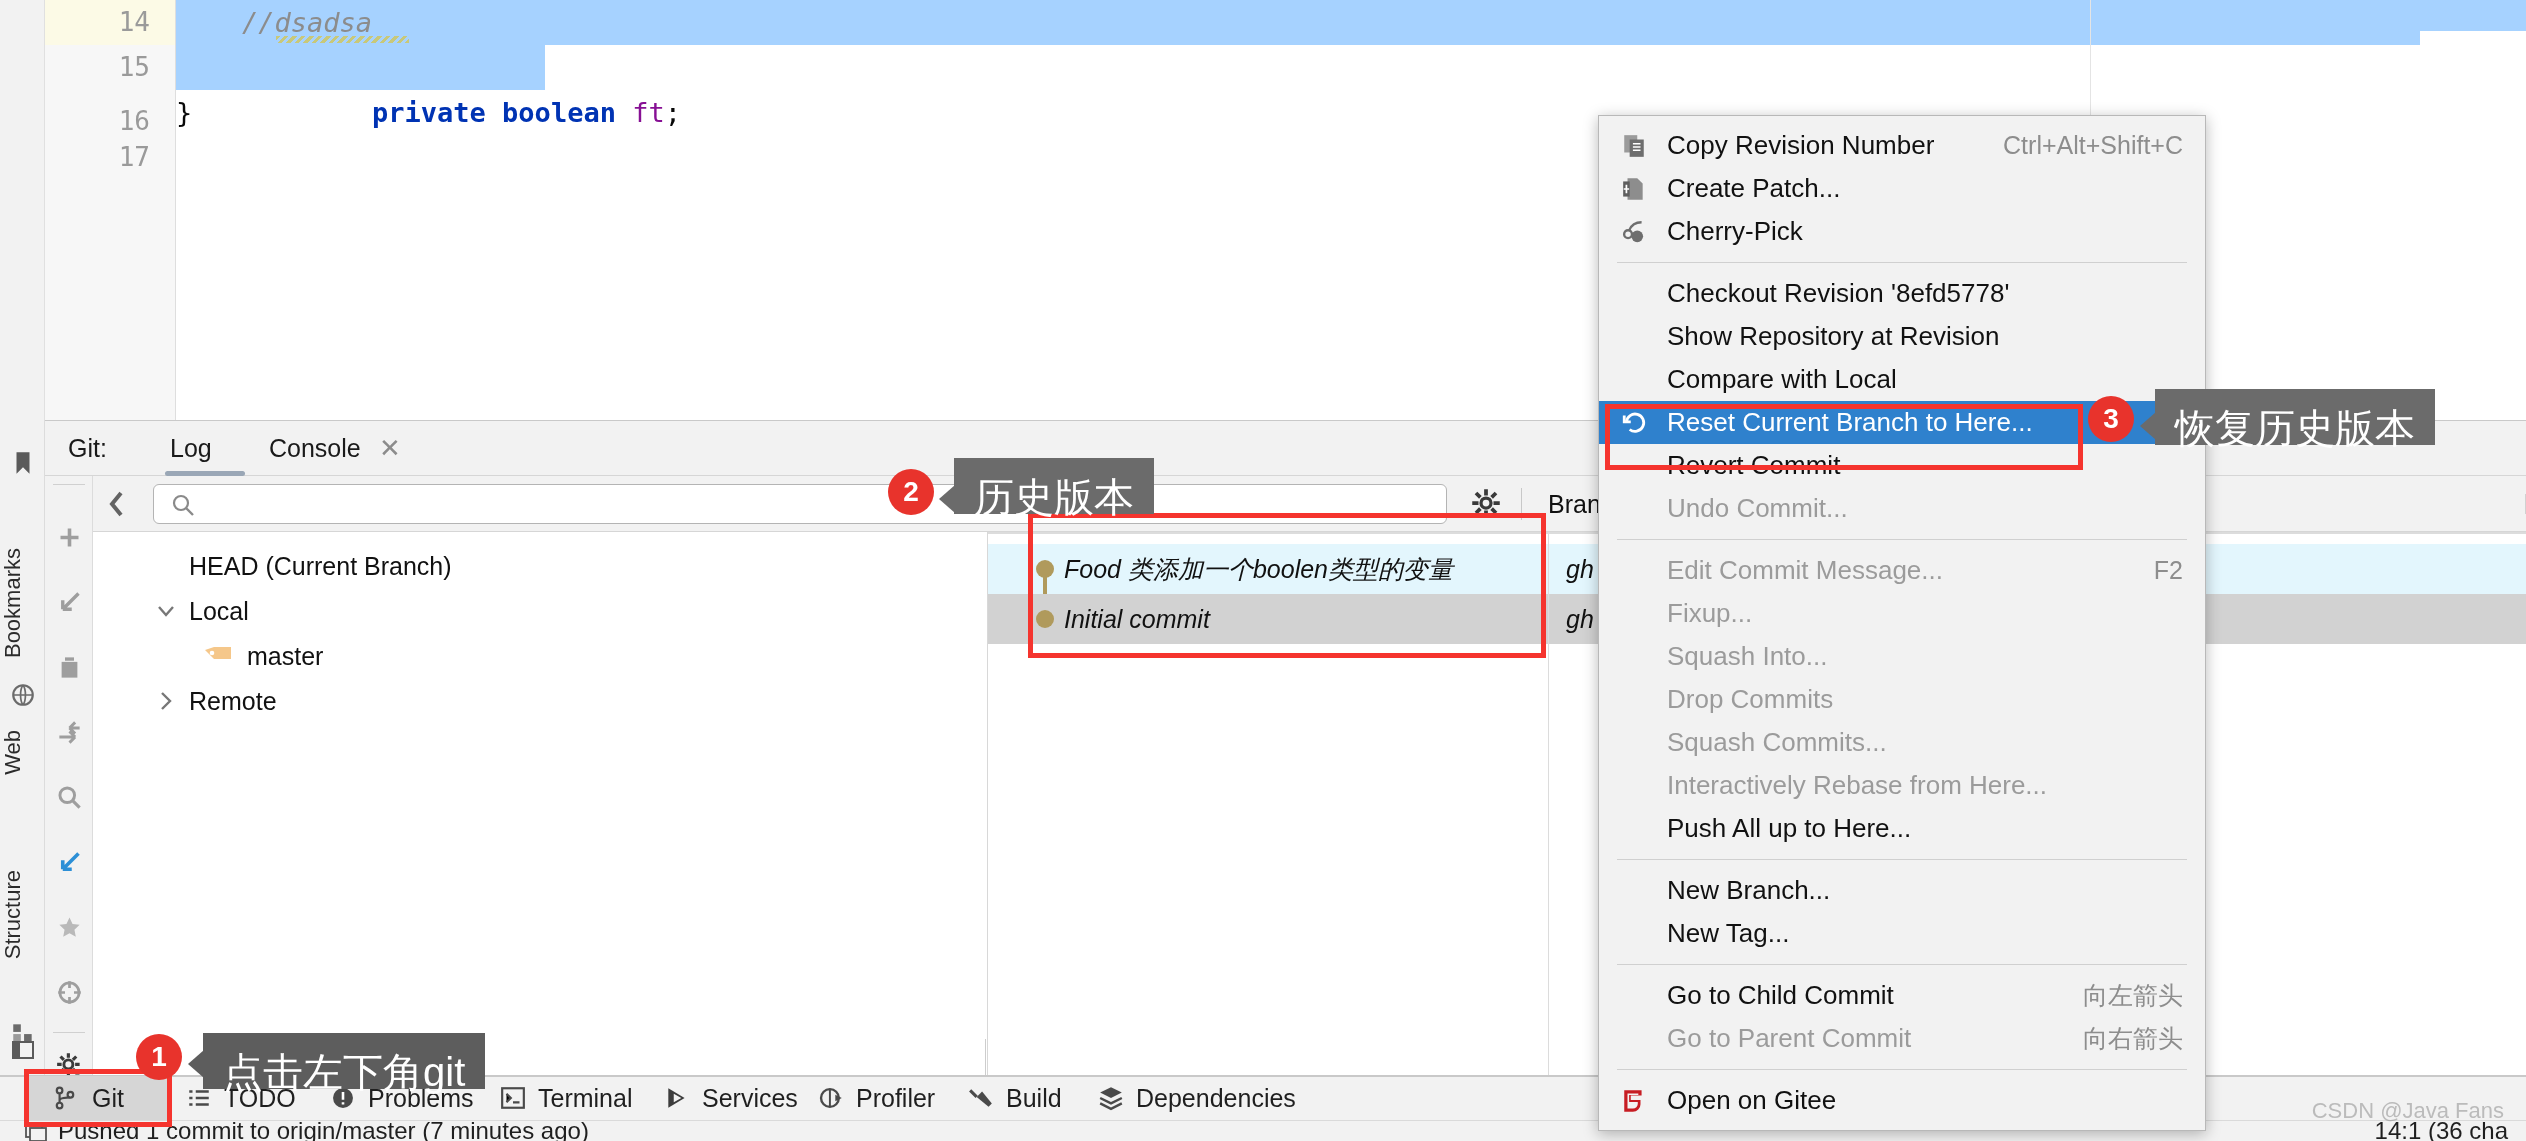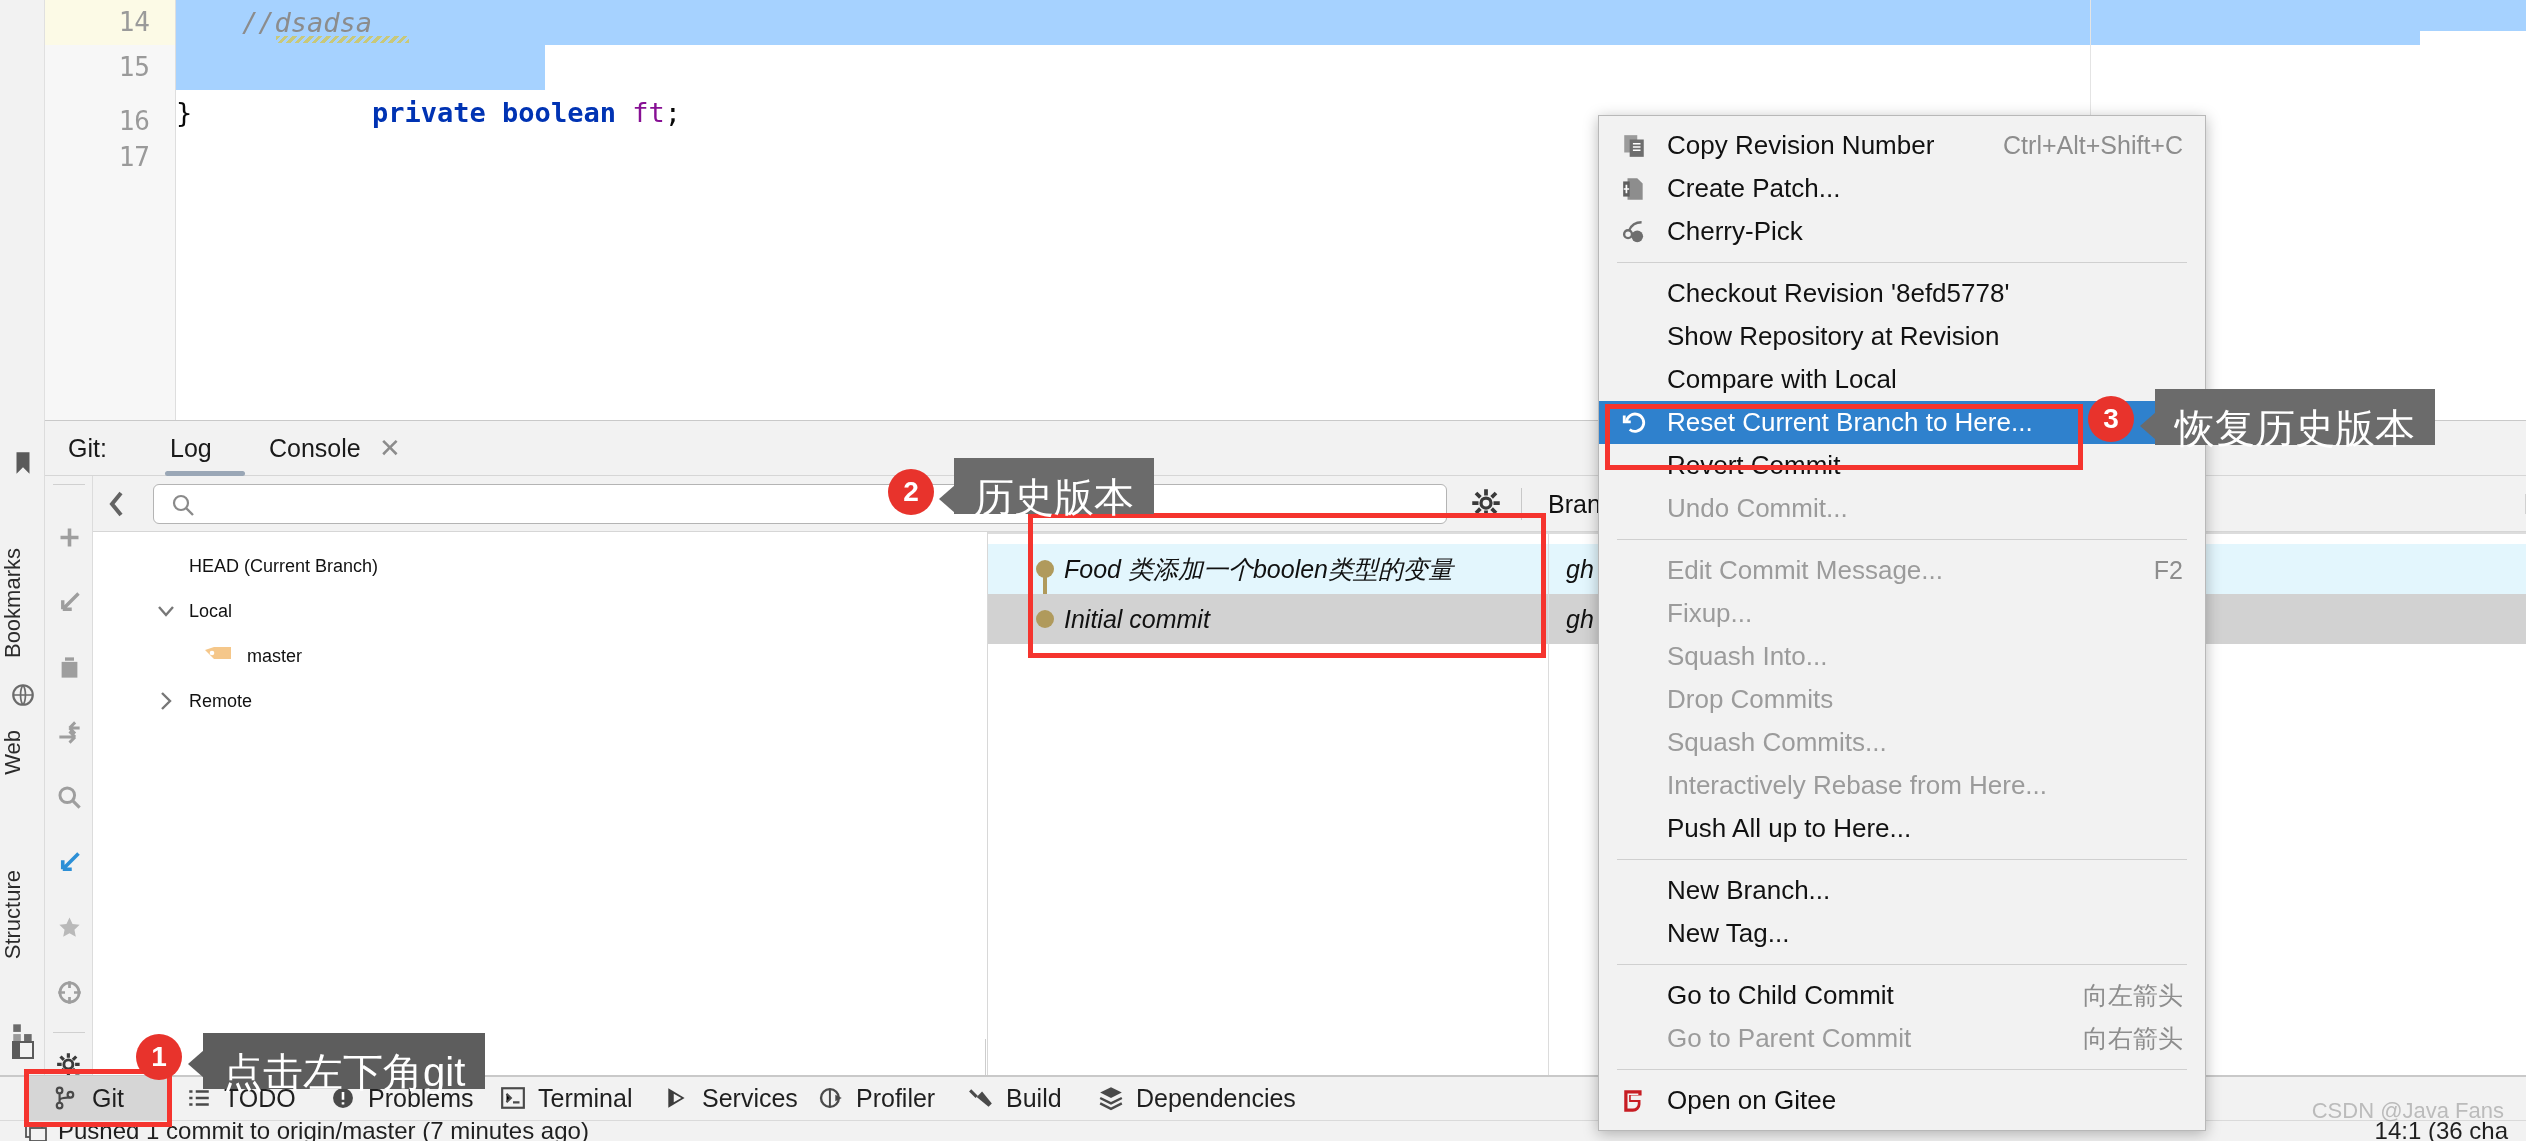--- a/index.html
+++ b/index.html
@@ -50,21 +50,21 @@
   #tab-underline { position:absolute; height:5px; background:#9aa7b6; border-radius:3px; }
   #console-close { position:absolute; top:0; line-height:55px; font-size:26px; color:#8c8c8c; }
 
   
   #logicons { position:absolute; left:0; top:55px; width:48px; bottom:0; background:#f2f2f2; border-right:1px solid #dcdcdc; }
   #logicons .sep { position:absolute; left:8px; width:32px; height:1px; background:#d0d0d0; }
   .lic { position:absolute; left:11px; width:27px; height:27px; }
 
   
   #branchpanel { position:absolute; left:48px; top:111px; width:895px; bottom:0; background:#ffffff; border-right:1px solid #d8d8d8;}
-  .btree-row { position:absolute; left:0; width:100%; height:45px; line-height:45px; font-size:18px; color:#111; white-space:nowrap; }
+  .btree-row { position:absolute; left:0; width:100%; height:45px; line-height:45px; font-size:25px; color:#111; white-space:nowrap; }
   .btree-chev { position:absolute; width:22px; height:22px; }
   #branch-sep-top { position:absolute; left:48px; top:111px; width:895px; height:1px; background:#dcdcdc; }
 
   
   #logtoolbar { position:absolute; left:48px; top:55px; right:0; height:56px; background:#f2f2f2; border-bottom:1px solid #d6d6d6; }
   #collapse-btn { position:absolute; left:0; top:0; width:48px; height:56px; }
   #searchbox { position:absolute; left:60px; top:8px; width:1294px; height:40px; background:#fff;
                border:1px solid #b4b4b4; border-radius:6px; }
   #search-icon-wrap { position:absolute; left:16px; top:7px; width:26px; height:26px; }
   #gear-btn { position:absolute; left:1378px; top:12px; width:30px; height:30px; }

